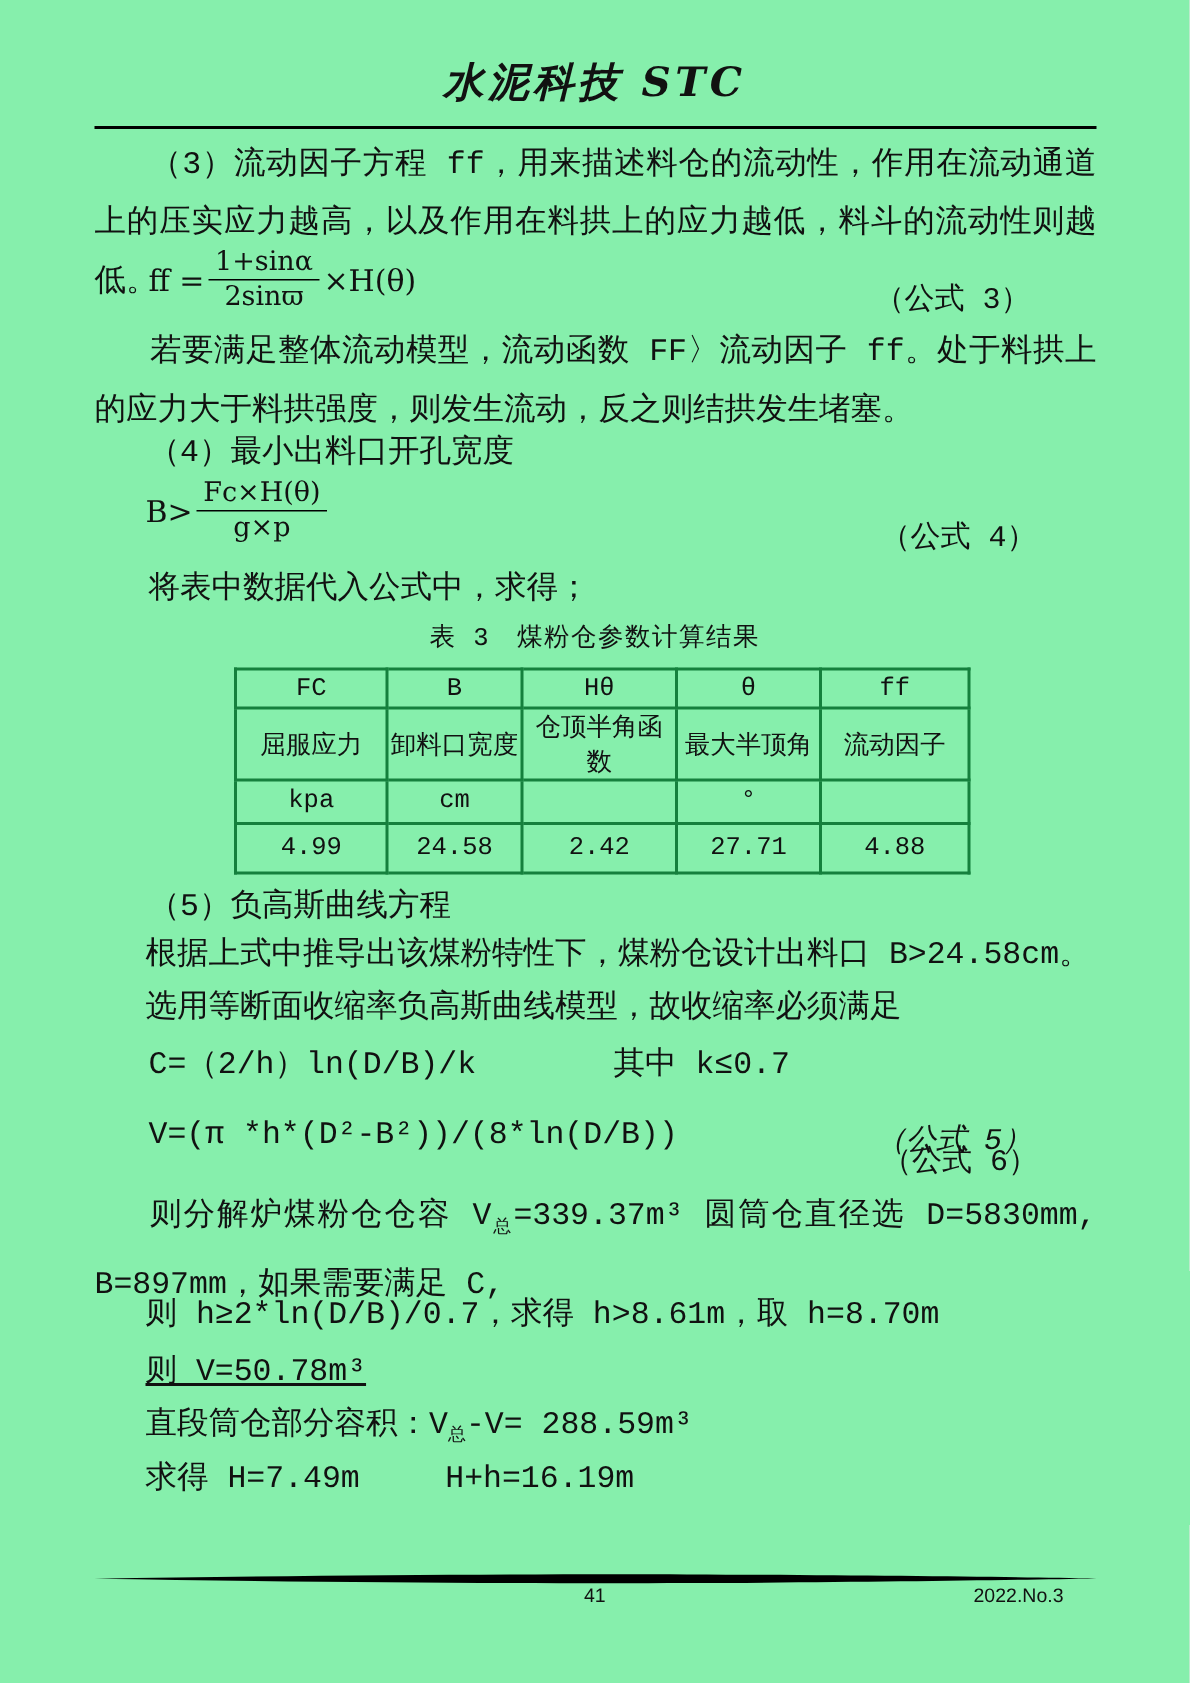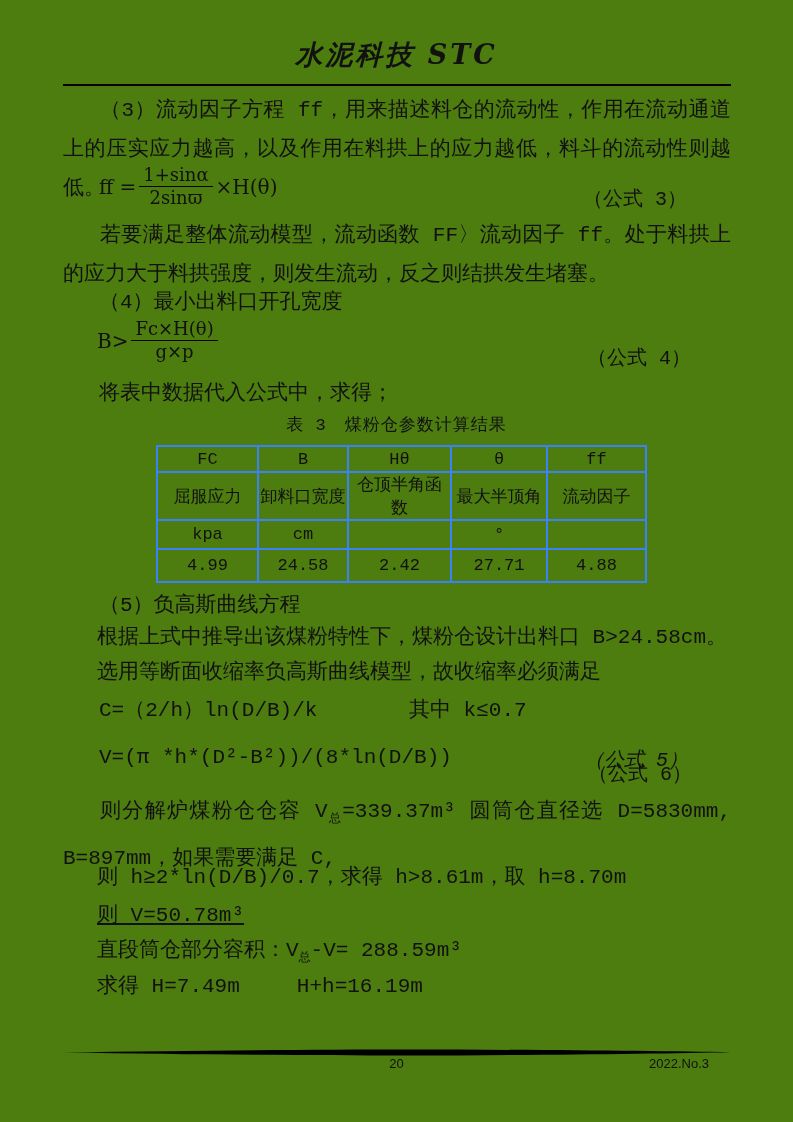--- a/index.html
+++ b/index.html
@@ -1,20 +1,20 @@
 <!DOCTYPE html>
 <html><head>
 <meta charset="utf-8">
 <style>
   html,body{margin:0;padding:0;background:#e8e8e8;}
   .page{
     position:relative;
     width:793px;height:1122px;
     margin:0 auto;
-    background:#4d7c0f;
+    background:#86efac;
     color:#111;
     font-family:"Liberation Mono","DejaVu Sans Mono",monospace;
     overflow:hidden;
   }
   .abs{position:absolute;}
 
   .header-title{
     top:37px;left:0;width:793px;
     text-align:center;
     font-family:"DejaVu Serif","Liberation Serif",serif;
@@ -37,21 +37,21 @@
   .frac .den{padding:0 4px;}
   .formula-label{font-size:20px;}
 
   .table-caption{top:413px;left:0;width:793px;text-align:center;font-size:17px;letter-spacing:1px;}
   table.params{
     border-collapse:collapse;
     table-layout:fixed;
     font-size:17px;
   }
   table.params td{
-    border:2px solid #3b82f6;
+    border:2px solid #15803d;
     text-align:center;vertical-align:middle;
     padding:0;
   }
 
   .sub{font-size:12px;vertical-align:sub;}
   .gap-right{margin-left:57px;}
 
   .footer-text{font-size:13px;font-family:"Liberation Sans","DejaVu Sans",sans-serif;}
   .footer-page{top:1056px;left:0;width:793px;text-align:center;}
   .footer-issue{top:1056px;right:84px;}
@@ -149,16 +149,16 @@
   <div class="abs line" style="top:865px;left:97px;">则 h≥2*ln(D/B)/0.7，求得 h&gt;8.61m，取 h=8.70m</div>
   <div class="abs line" style="top:903px;left:97px;text-decoration:underline;">则 V=50.78m³</div>
 
   <div class="abs line" style="top:938px;left:97px;"><span>直段筒仓部分容积：V</span><span class="sub">总</span><span>-V= 288.59m³</span></div>
 
   <div class="abs line" style="top:974px;left:97px;"><span>求得 H=7.49m</span><span class="gap-right">H+h=16.19m</span></div>
 
   <svg class="abs" style="top:1049px;left:63px;" width="668" height="7" viewBox="0 0 668 7">
     <path d="M0,3.5 C150,1.2 290,0.2 395,0.6 C510,1.1 610,2.3 668,3.3 C610,4.4 510,5.9 395,6.4 C290,6.9 150,5.8 0,3.5 Z" fill="#000"></path>
   </svg>
-  <div class="abs footer-text footer-page">20</div>
+  <div class="abs footer-text footer-page">41</div>
   <div class="abs footer-text footer-issue">2022.No.3</div>
 
 </div>
 
 </body></html>

